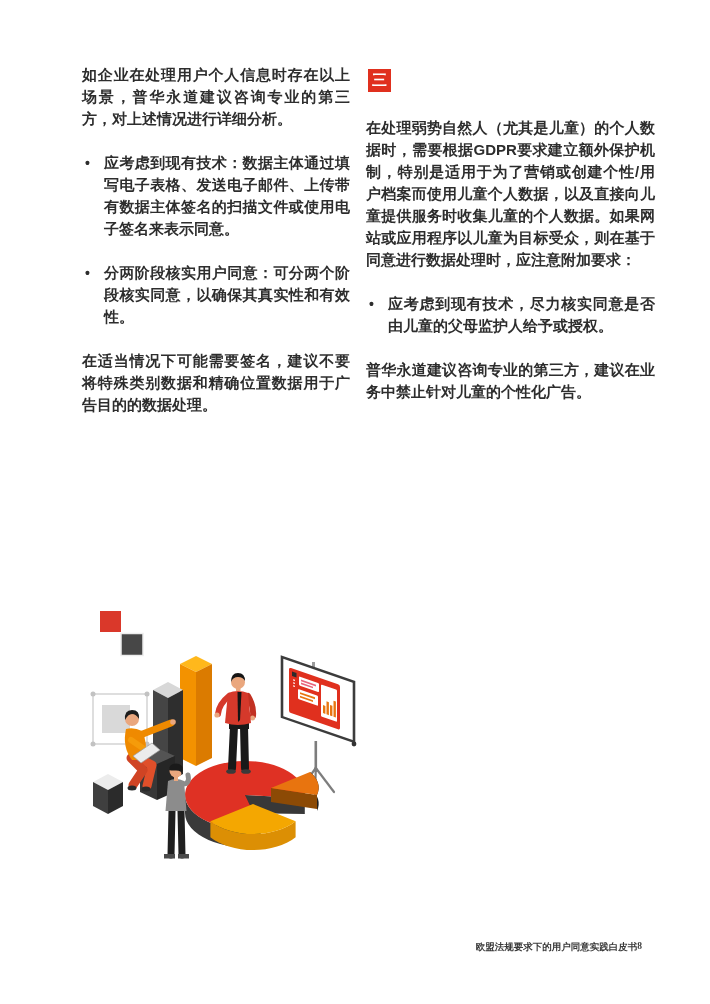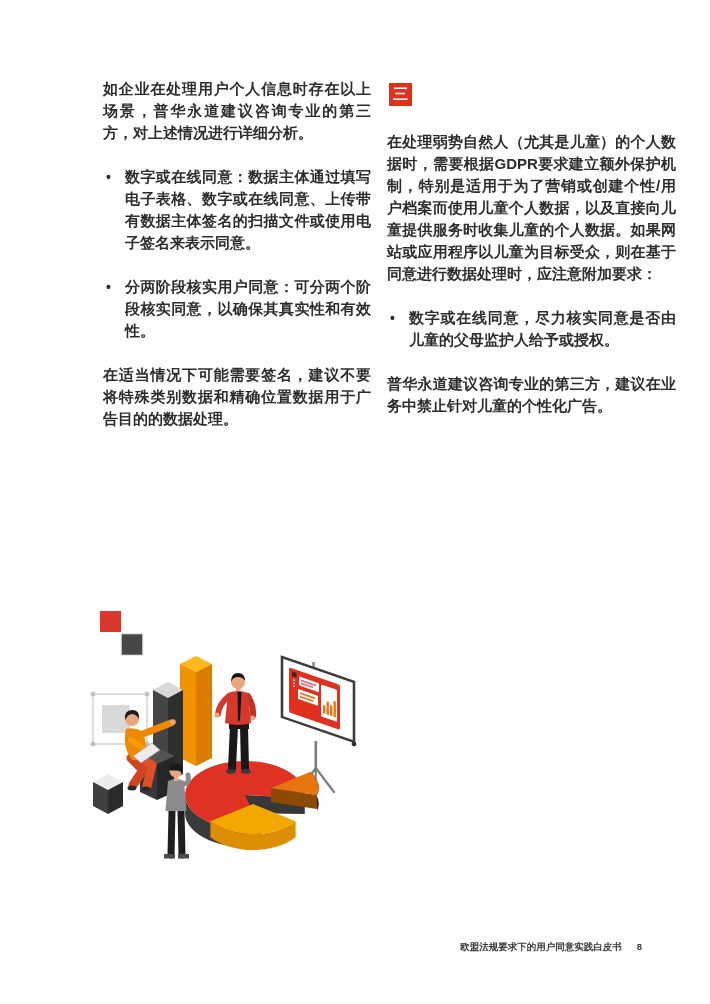--- a/index.html
+++ b/index.html
@@ -4,21 +4,21 @@
 <style>
   :root { --accent:#e0301e; --text:#2d2d2d; }
   * { box-sizing:border-box; }
   html,body { margin:0; padding:0; }
   body {
     width:710px; height:1004px; position:relative; overflow:hidden;
     background:#ffffff;
     font-family:"Liberation Sans","DejaVu Sans",sans-serif;
     color:var(--text);
   }
-  .column { position:absolute; top:78px;margin-left:21px; }
+  .column { position:absolute; top:64px; }
   .col-left  { left:82px;  width:268px; }
   .col-right { left:366px; width:289px; }
   .body-text {
     font-size:15px; line-height:22px; font-weight:700; color:var(--text);
     text-align:justify; text-justify:inter-character; margin:0 0 22px 0;
   }
   ul.bullets { list-style:none; margin:0; padding:0; }
   ul.bullets li {
     position:relative; padding-left:22px; margin:0 0 22px 0;
     font-size:15px; line-height:22px; font-weight:700;
@@ -31,43 +31,43 @@
   .section-heading { display:flex; align-items:center; gap:11px; margin:5px 0 25px 2px; }
   .num-icon {
     width:23px; height:23px; flex:0 0 23px; background:var(--accent);
     color:#ffffff; font-size:15px; font-weight:700;
     display:flex; align-items:center; justify-content:center;
   }
   .section-title { color:var(--accent); font-size:15.5px; font-weight:700; letter-spacing:.5px; }
   .illustration { position:absolute; left:75px; top:598px; width:310px; height:300px; }
   .footer {
     position:absolute; top:941px; right:68px;
-    display:flex; align-items:flex-start; gap:15px;
-    font-size:9.5px; font-weight:700; color:#3a3a3a;
+    display:flex; align-items:flex-start; 
+    font-size:9.5px; font-weight:700; color:#3a3a3a;font-family:Liberation Serif, serif;
   }
 </style>
 </head>
 <body>
 
 <div class="column col-left">
   <p class="body-text">如企业在处理用户个人信息时存在以上场景，普华永道建议咨询专业的第三方，对上述情况进行详细分析。</p>
   <ul class="bullets">
-    <li>数字或在线同意：数据主体通过填写电子表格、数字或在线同意、上传带有数据主体签名的扫描文件或使用电子签名来表示同意。</li>
+    <li>应考虑到现有技术：数据主体通过填写电子表格、发送电子邮件、上传带有数据主体签名的扫描文件或使用电子签名来表示同意。</li>
     <li>分两阶段核实用户同意：可分两个阶段核实同意，以确保其真实性和有效性。</li>
   </ul>
   <p class="body-text">在适当情况下可能需要签名，建议不要将特殊类别数据和精确位置数据用于广告目的的数据处理。</p>
 </div>
 
 <div class="column col-right">
   <div class="section-heading">
     <div class="num-icon">三</div>
   </div>
   <p class="body-text">在处理弱势自然人（尤其是儿童）的个人数据时，需要根据GDPR要求建立额外保护机制，特别是适用于为了营销或创建个性/用户档案而使用儿童个人数据，以及直接向儿童提供服务时收集儿童的个人数据。如果网站或应用程序以儿童为目标受众，则在基于同意进行数据处理时，应注意附加要求：</p>
   <ul class="bullets">
-    <li>数字或在线同意，尽力核实同意是否由儿童的父母监护人给予或授权。</li>
+    <li>应考虑到现有技术，尽力核实同意是否由儿童的父母监护人给予或授权。</li>
   </ul>
   <p class="body-text">普华永道建议咨询专业的第三方，建议在业务中禁止针对儿童的个性化广告。</p>
 </div>
 
 <div class="illustration">
   <svg width="310" height="300" viewBox="0 0 310 300">
 
     <g>
       <rect x="25" y="13" width="21" height="21" fill="#da382a"></rect>
       <rect x="46" y="35.5" width="22" height="22" fill="#474747" stroke="#ededed" stroke-width="1.5"></rect>

